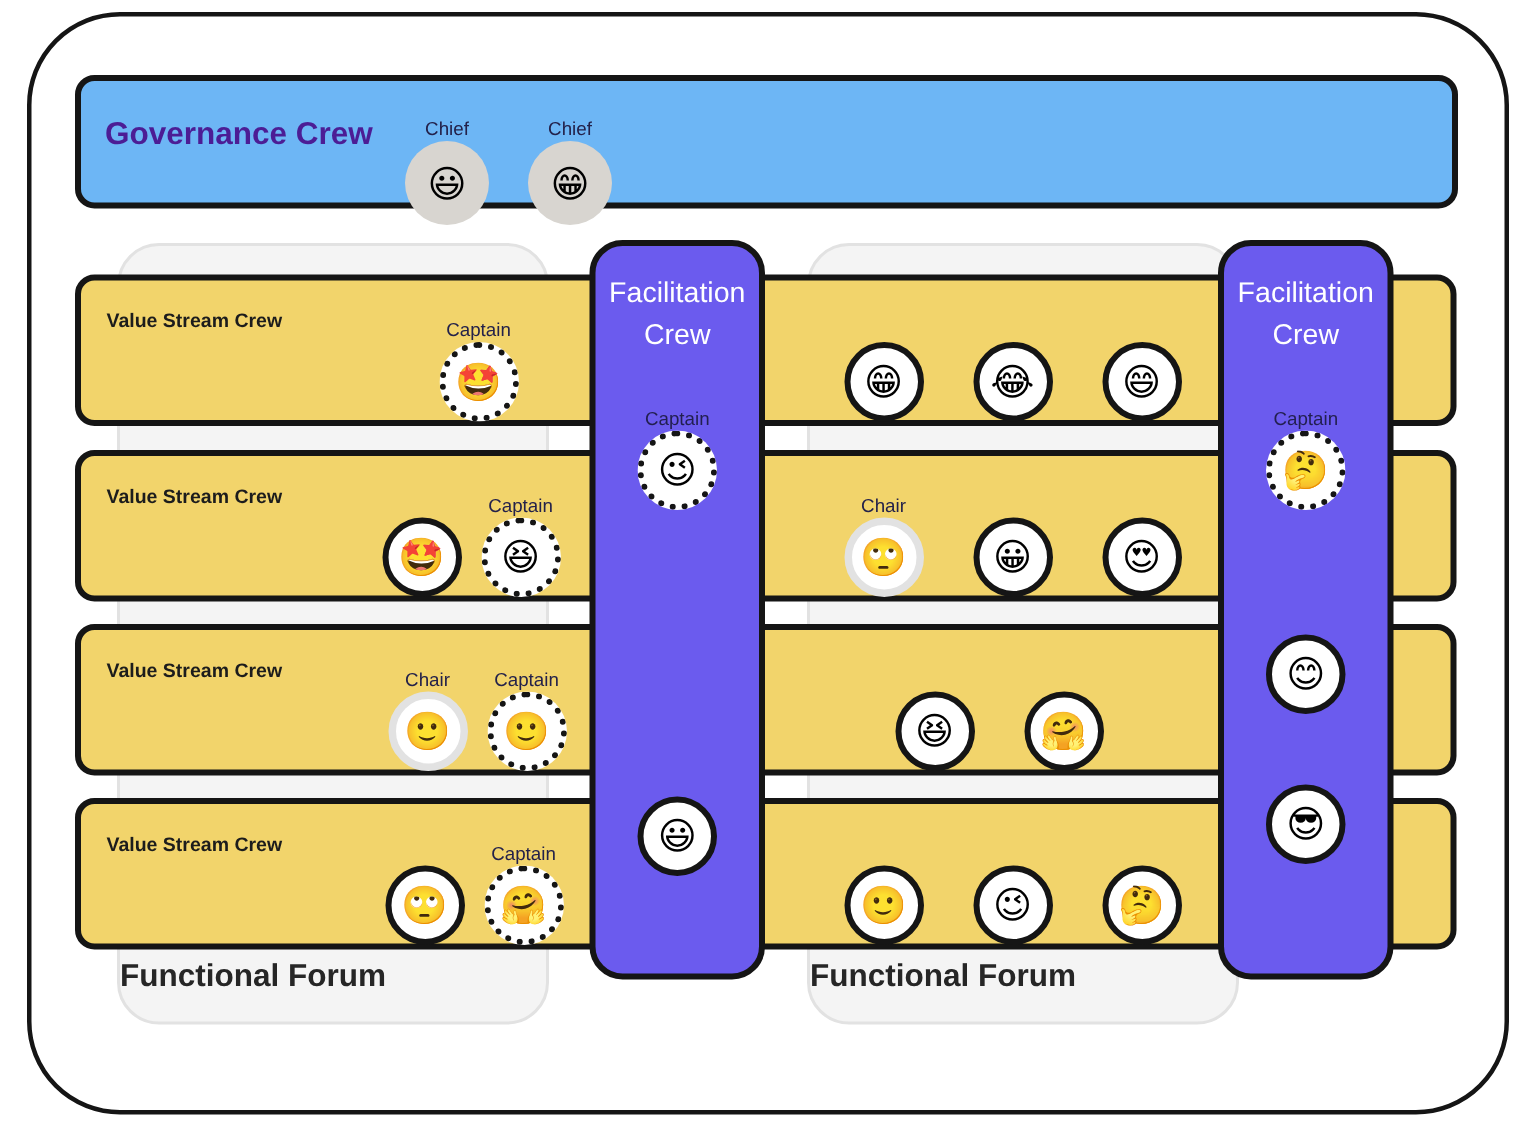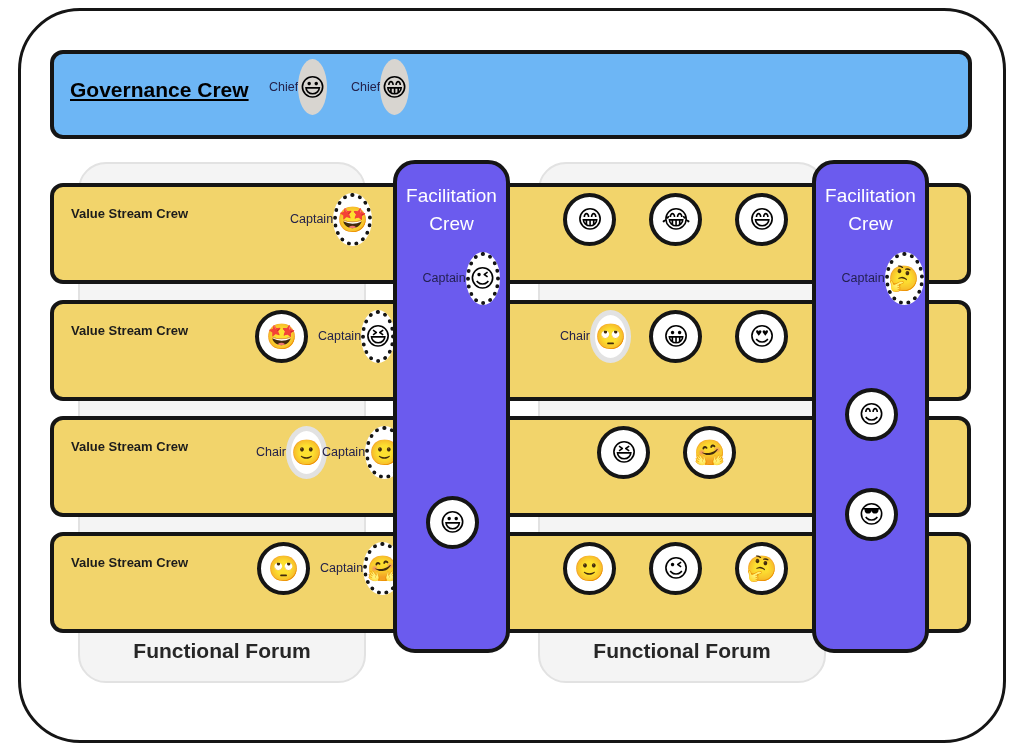--- a/index.html
+++ b/index.html
@@ -37,22 +37,21 @@
     left: 50px; top: 50px;
     width: 922px; height: 89px;
     background: #6DB6F5;
     border: 4px solid #151515;
     border-radius: 13px;
   }
   .gov-title {
     position: absolute;
     left: 16px; top: 24px;
     font-size: 21px; font-weight: bold;
-    color: #000000;
-    text-decoration: underline;
+    color: #4c1d95;
   }
   .gov-people {
     position: absolute;
     left: 215px; top: 5px;
     display: flex; gap: 24px;
   }
 
   
   .forum {
     position: absolute;
@@ -61,21 +60,20 @@
     background: #F4F4F4;
     border: 2px solid #E2E2E2;
     border-radius: 28px;
   }
   .forum.left  { left: 78px;  width: 288px; }
   .forum.right { left: 538px; width: 288px; }
   .forum-label {
     position: absolute;
     left: 0; bottom: 18px;
     width: 100%;
-    text-align: center;
     font-size: 21px; font-weight: bold;
     color: #262626;
   }
 
   
   .vs-row {
     position: absolute;
     left: 50px;
     width: 921px;
     height: 101px;
@@ -129,21 +127,21 @@
   .fac-slot {
     position: absolute;
     left: 0; width: 100%;
     display: flex; justify-content: center;
   }
 
   
   .person {
     position: relative;
     width: 58px;
-    display: flex; flex-direction: row; align-items: center;
+    display: flex; flex-direction: column; align-items: center; margin-top: 20px;
   }
   .person .role {
     font-size: 12.5px;
     color: #23214a;
     line-height: 14px;
     height: 15px;
     white-space: nowrap;
   }
   .person.no-role .role { visibility: hidden; }
   .person.on-purple .role { color: #221f4f; }

